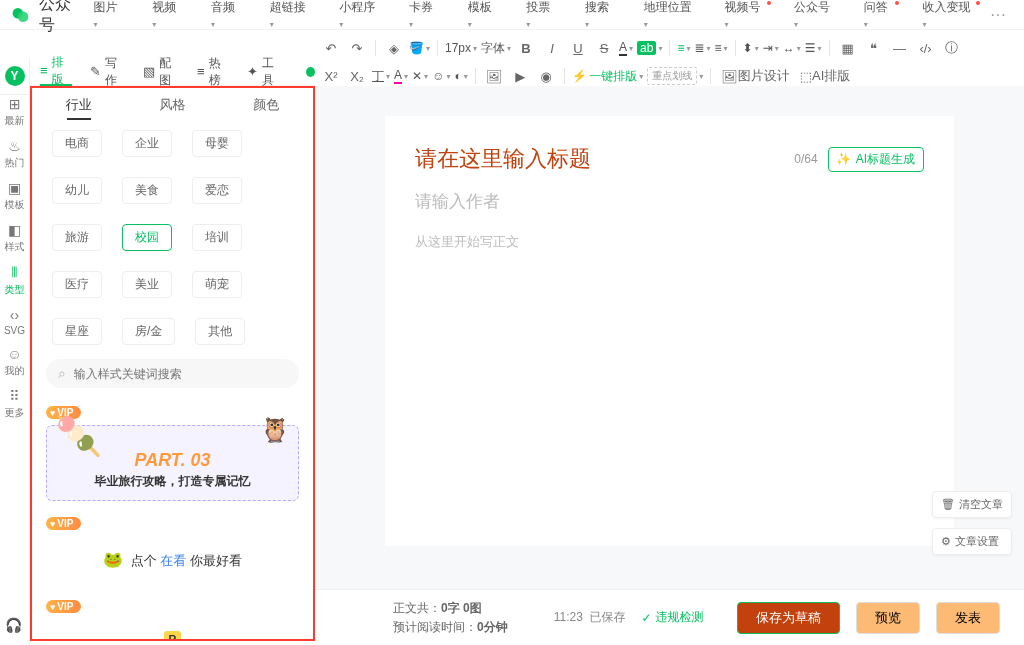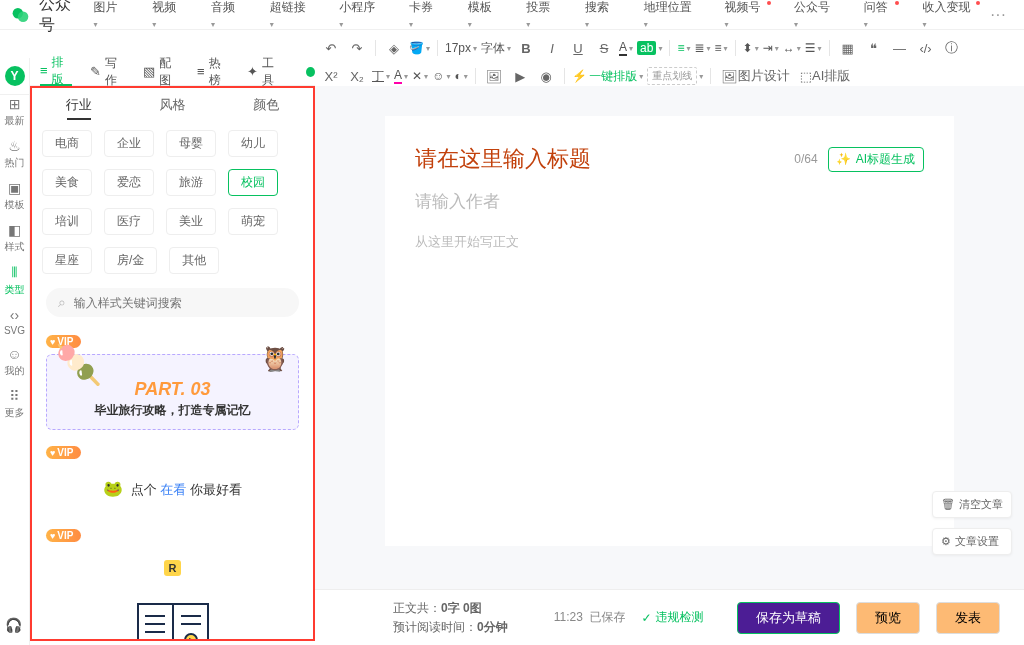--- a/index.html
+++ b/index.html
@@ -43,21 +43,21 @@
 
 .panel { position: absolute; left: 30px; top: 86px; width: 285px; height: 555px; border: 2px solid #ff3b30; overflow-y: auto; background: #fff; }
 .panel::-webkit-scrollbar { width: 6px; }
 .panel::-webkit-scrollbar-thumb { background: #ddd; border-radius: 3px; }
 
 .cat-tabs { display: flex; padding-top: 8px; }
 .cat-tab { flex: 1; text-align: center; font-size: 13px; color: #666; padding-bottom: 6px; cursor: pointer; }
 .cat-tab.active { color: #333; font-weight: 500; position: relative; }
 .cat-tab.active::after { content:''; position:absolute; bottom:0; left:50%; transform:translateX(-50%); width:24px; height:2px; background:#333; }
 
-.tags { display: flex; flex-wrap: wrap; gap: 12px; padding: 10px 10px; }
+.tags { display: flex; flex-wrap: wrap; gap: 20px; padding: 10px 20px; }
 .tag { padding: 4px 12px; border: 1px solid #eee; border-radius: 4px; font-size: 12px; color: #666; cursor: pointer; }
 .tag.active { color: #07c160; border-color: #07c160; }
 
 .search-box { margin: 4px 14px 10px; display: flex; align-items: center; background: #f7f7f7; border-radius: 16px; padding: 6px 12px; gap: 8px; }
 .search-box input { border: none; background: transparent; outline: none; font-size: 12px; flex: 1; color: #333; }
 .search-icon { color: #bbb; font-size: 14px; }
 
 .vip-badge { display: inline-flex; align-items: center; background: linear-gradient(90deg, #ffb347, #ff8c42); color: #fff; font-size: 10px; font-weight: bold; padding: 1px 8px 1px 4px; border-radius: 10px; margin: 8px 14px 6px; }
 .vip-badge::before { content:'♥'; margin-right:2px; font-size:9px; }
 
@@ -88,21 +88,21 @@
 .body-input { font-size:13px; color:#bbb; margin-top:20px; }
 
 .right-float { position:absolute; right:12px; bottom:90px; display:flex; flex-direction:column; gap:10px; }
 .float-btn { background:#fff; border:1px solid #eee; border-radius:4px; padding:5px 8px; font-size:11px; color:#666; box-shadow:0 1px 3px rgba(0,0,0,0.05); cursor:pointer; display:flex; align-items:center; gap:4px; }
 
 .footer { height:56px; background:#fff; border-top:1px solid #eee; display:flex; align-items:center; padding:0 24px 0 78px; gap:16px; font-size:12px; color:#666; }
 .footer-left { display:flex; flex-direction:column; gap:2px; }
 .footer-time { margin-left: 30px; color:#888; }
 .footer-check { color:#07c160; display:flex; align-items:center; gap:4px; cursor:pointer; }
 .btn { padding:6px 18px; border-radius:4px; font-size:13px; cursor:pointer; border:1px solid #ddd; background:#fdba74; }
-.btn-primary { background:#4c1d95; color:#fff; border-color:#07c160; }
+.btn-primary { background:#c2410c; color:#fff; border-color:#07c160; }
 .footer-spacer { margin-left:auto; }
 </style>
 </head>
 <body>
 
 <div class="header">
   <div class="logo">
     <svg viewBox="0 0 24 24">
         <circle cx="9" cy="10" r="6" fill="#07c160"></circle>
         <circle cx="15" cy="14" r="6" fill="#2ad178" opacity="0.9"></circle>

